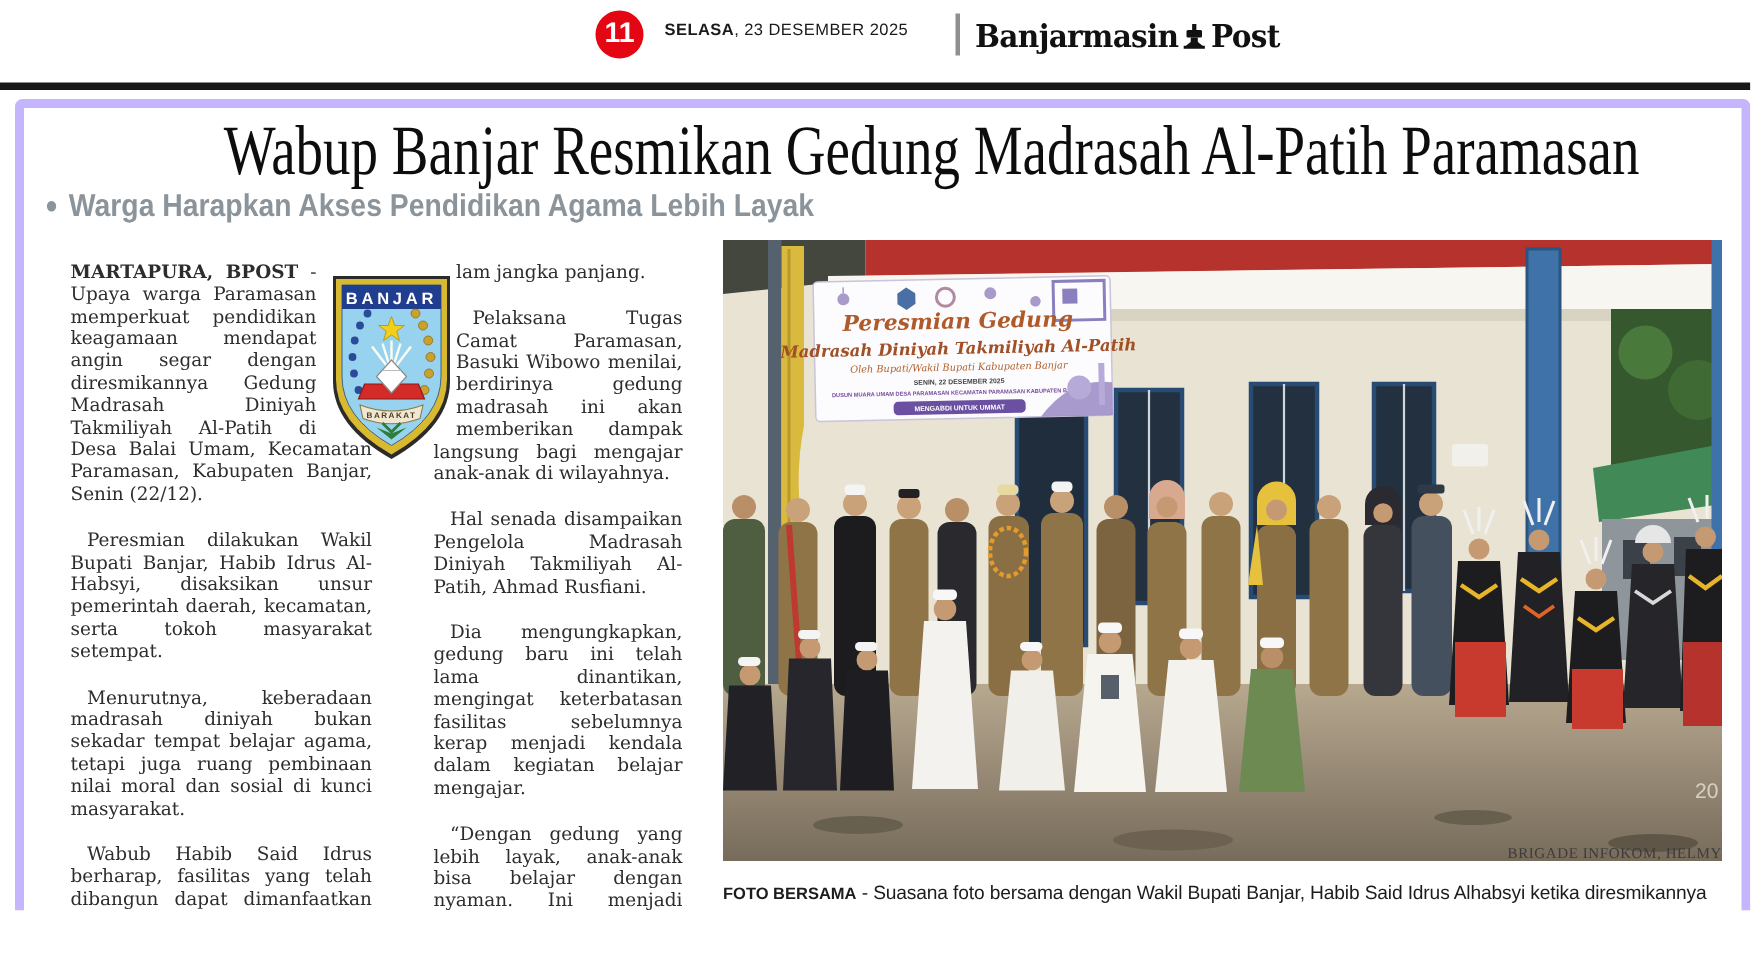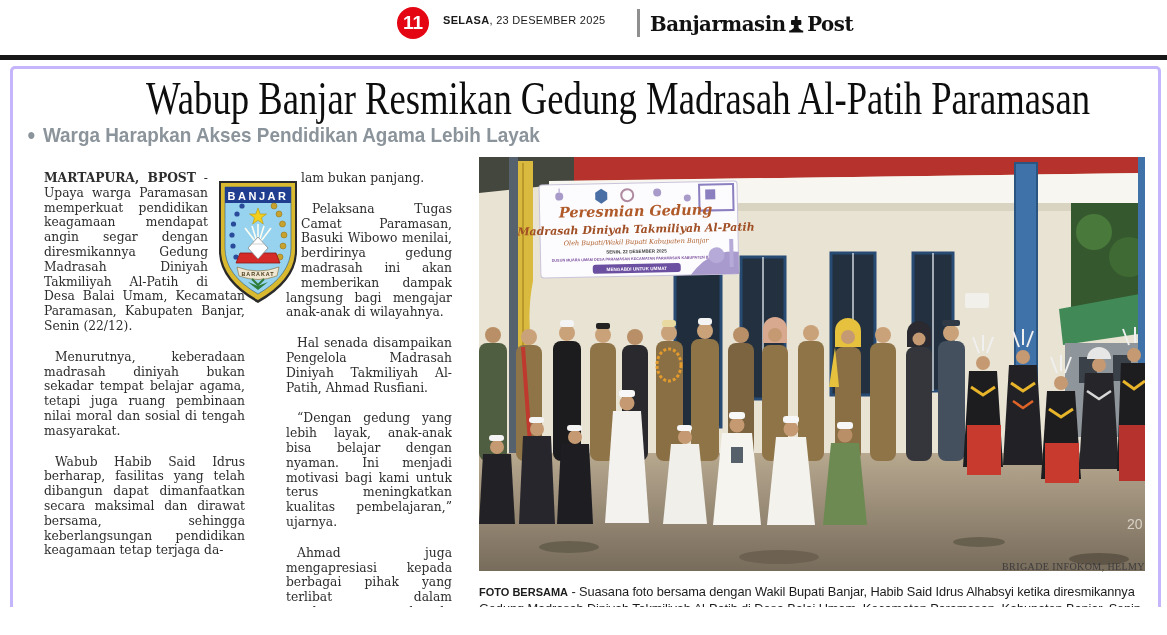--- a/index.html
+++ b/index.html
@@ -13,21 +13,21 @@
   .hdr-date{position:absolute;left:443px;top:14px;font-size:11px;color:#1a1a1a;letter-spacing:.3px;}
   .hdr-date b{font-weight:bold;}
   .hdr-divider{position:absolute;left:637px;top:9px;width:3px;height:28px;background:#8f8f8f;}
   .masthead{position:absolute;left:650px;top:11px;display:flex;align-items:center;gap:3px;
     font-family:"DejaVu Serif",serif;font-weight:bold;font-size:21px;color:#111;
     letter-spacing:-.5px;transform:scaleX(.94);transform-origin:left;}
   .black-rule{position:absolute;left:0;top:55px;width:1167px;height:5px;background:#181818;}
 
   
   .article-box{position:absolute;left:10px;top:66px;width:1145px;height:551px;
-    border:3px solid #c4b5fd;border-radius:5px;background:#fff;}
+    border:6px solid #c4b5fd;border-radius:5px;background:#fff;}
   .headline{position:absolute;left:0;top:2px;width:100%;text-align:center;margin:0;}
   .headline span{display:inline-block;white-space:nowrap;font-family:"Liberation Serif",serif;
     font-weight:500;font-size:47px;color:#0d0d0d;transform:scaleX(.78);transform-origin:center;}
   .subhead{position:absolute;left:14px;top:54px;color:#8b949b;font-weight:bold;font-size:21px;
     transform:scaleX(.9);transform-origin:left;white-space:nowrap;}
   .subhead .bullet{font-size:16px;vertical-align:2px;margin-right:8px;}
 
   
   .col{position:absolute;top:86px;font-family:"DejaVu Serif",serif;font-size:12.3px;
     line-height:14.8px;color:#2d2d2d;text-align:justify;}
@@ -76,29 +76,31 @@
     <h1 class="headline">
       <span>Wabup Banjar Resmikan Gedung Madrasah Al-Patih Paramasan</span>
     </h1>
     <div class="subhead">
       <span class="bullet">●</span><span>Warga Harapkan Akses Pendidikan Agama Lebih Layak</span>
     </div>
 
     <div class="col col1">
       <div class="spacer-r"></div>
       <p class="noindent"><b>MARTAPURA, BPOST</b><span> - Upaya warga Paramasan memperkuat pendidikan keagamaan mendapat angin segar dengan diresmikannya Gedung Madrasah Diniyah Takmiliyah Al-Patih di Desa Balai Umam, Kecamatan Paramasan, Kabupaten Banjar, Senin (22/12).</span></p>
-      <p>Menurutnya, keberadaan madrasah diniyah bukan sekadar tempat belajar agama, tetapi juga ruang pembinaan nilai moral dan sosial di tengah masyarakat.</p>
+      <p>Peresmian dilakukan Wakil Bupati Banjar, Habib Idrus Al-Habsyi, disaksikan unsur pemerintah daerah, kecamatan, serta tokoh masyarakat setempat.</p>
+      <p>Menurutnya, keberadaan madrasah diniyah bukan sekadar tempat belajar agama, tetapi juga ruang pembinaan nilai moral dan sosial di kunci masyarakat.</p>
       <p>Wabub Habib Said Idrus berharap, fasilitas yang telah dibangun dapat dimanfaatkan secara maksimal dan dirawat bersama, sehingga keberlangsungan pendidikan keagamaan tetap terjaga da-</p>
     </div>
 
     <div class="col col2">
       <div class="spacer-l"></div>
-      <p class="noindent">lam bukan panjang.</p>
+      <p class="noindent">lam jangka panjang.</p>
       <p>Pelaksana Tugas Camat Paramasan, Basuki Wibowo menilai, berdirinya gedung madrasah ini akan memberikan dampak langsung bagi mengajar anak-anak di wilayahnya.</p>
       <p>Hal senada disampaikan Pengelola Madrasah Diniyah Takmiliyah Al-Patih, Ahmad Rusfiani.</p>
+      <p>Dia mengungkapkan, gedung baru ini telah lama dinantikan, mengingat keterbatasan fasilitas sebelumnya kerap menjadi kendala dalam kegiatan belajar mengajar.</p>
       <p>“Dengan gedung yang lebih layak, anak-anak bisa belajar dengan nyaman. Ini menjadi motivasi bagi kami untuk terus meningkatkan kualitas pembelajaran,” ujarnya.</p>
       <p><span>Ahmad juga mengapresiasi kepada berbagai pihak yang terlibat dalam pembangunan madrasah, mulai dari pemerintah daerah hingga dukungan tokoh agama dan masyarakat, yang dinilainya menjadi kunci terwujudnya fasilitas pendidikan keagamaan di wilayah Paramasan.</span></p>
     </div>
 
     <div class="crest">
       <svg width="84" height="126" viewBox="0 0 84 126">
         <path d="M3,2 H81 V72 Q81 102 42 124 Q3 102 3 72 Z" fill="#2b2b2b"></path>
         <path d="M5,4 H79 V71 Q79 100 42 121 Q5 100 5 71 Z" fill="#d9b92f"></path>
         <path d="M9,8 H75 V69 Q75 96 42 115 Q9 96 9 69 Z" fill="#97d2ef" stroke="#2a5a8c" stroke-width=".6"></path>
         <rect x="9" y="8" width="66" height="16" fill="#203e8f"></rect>

